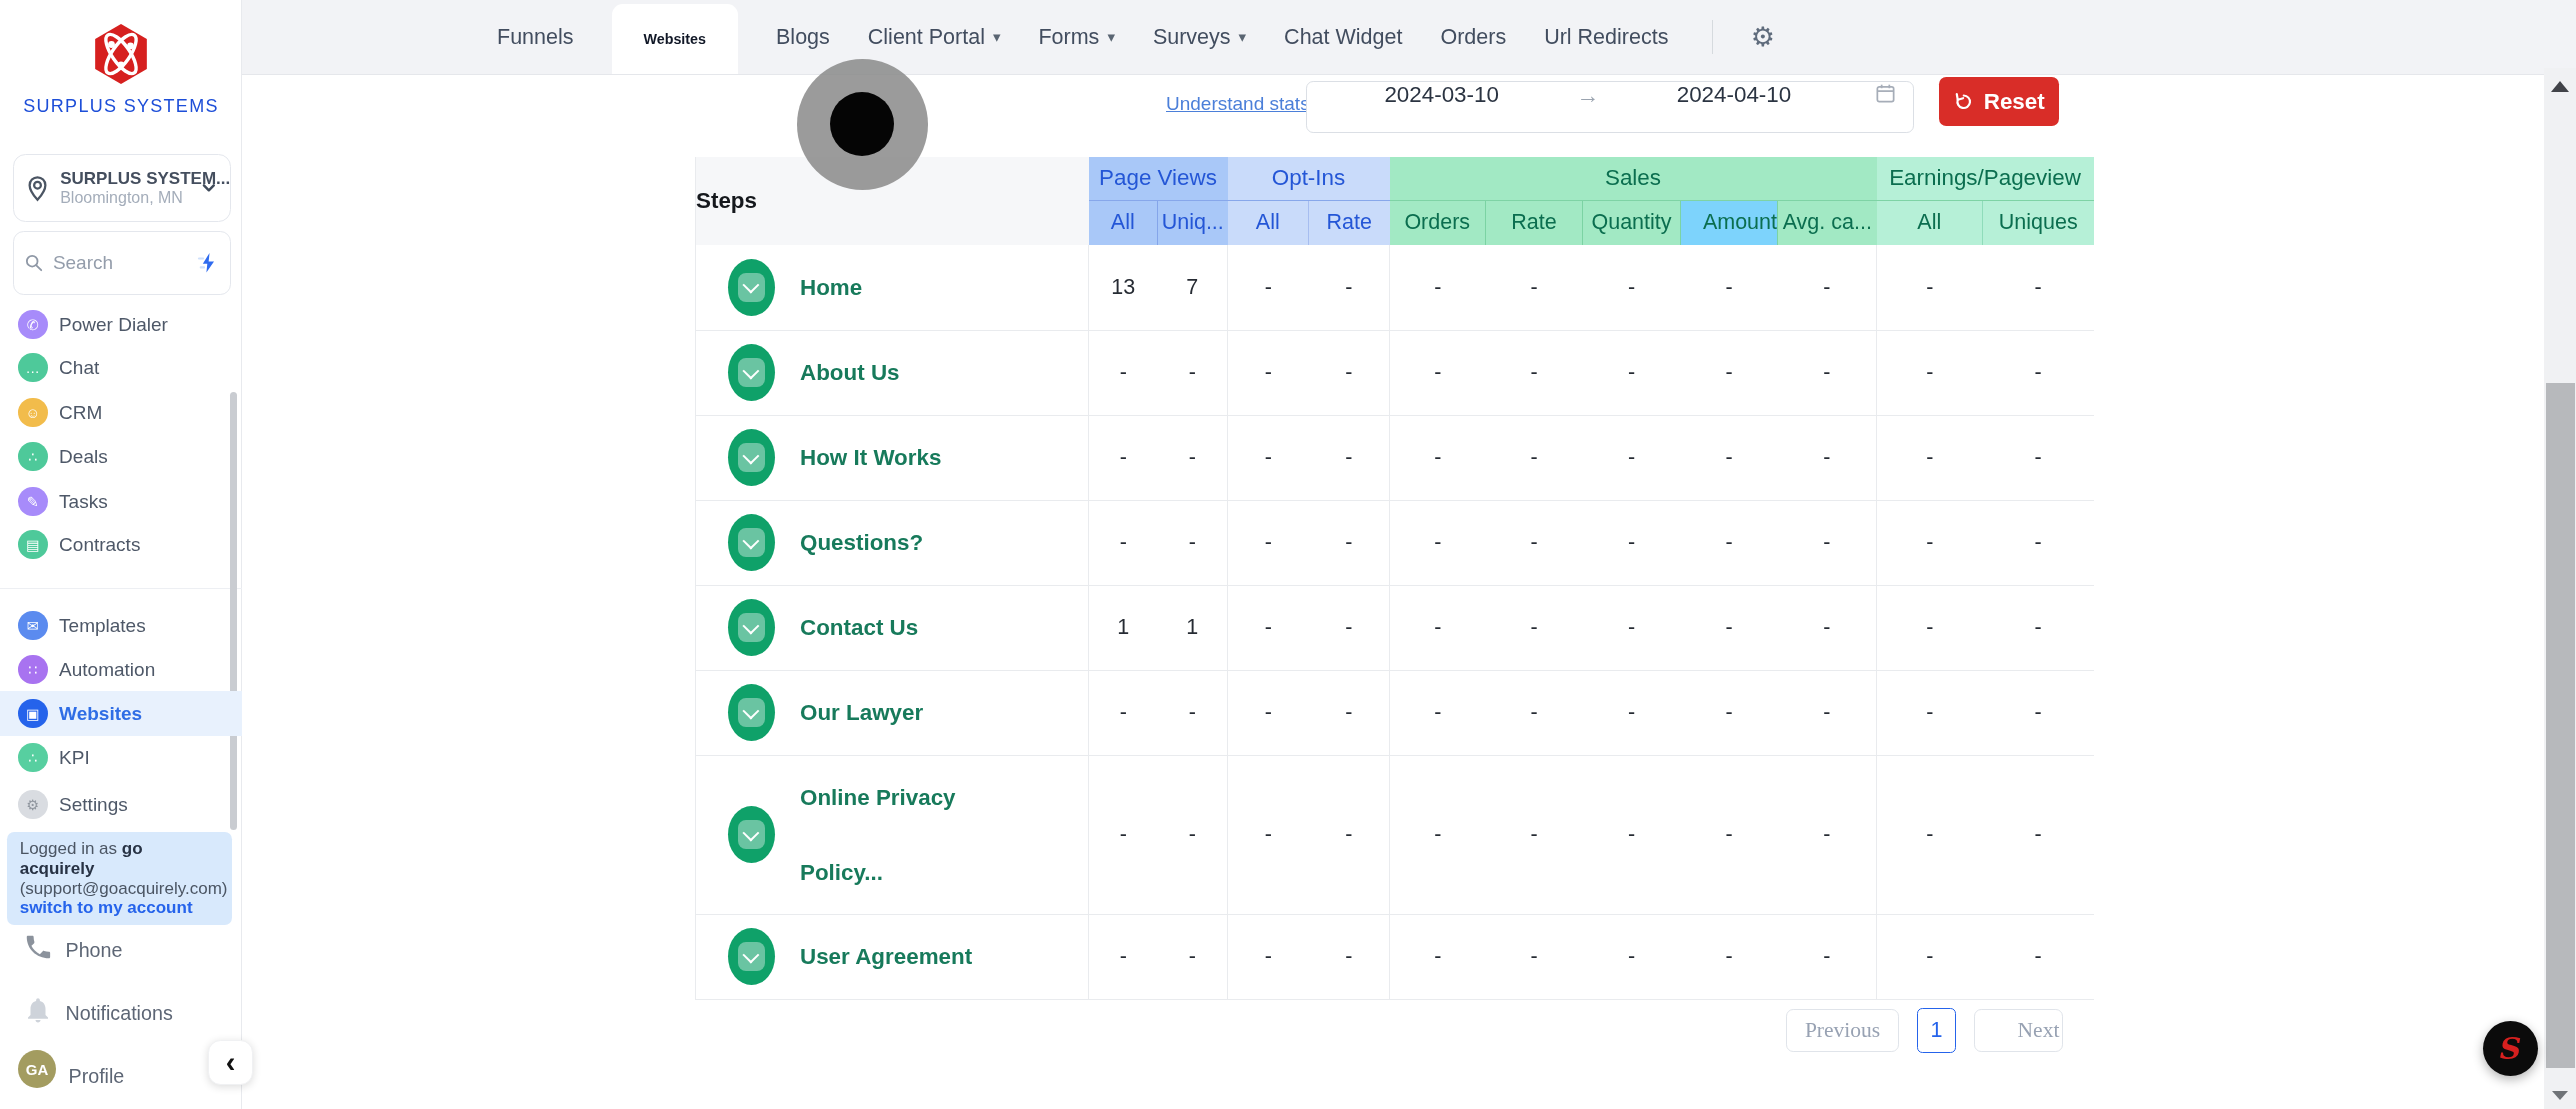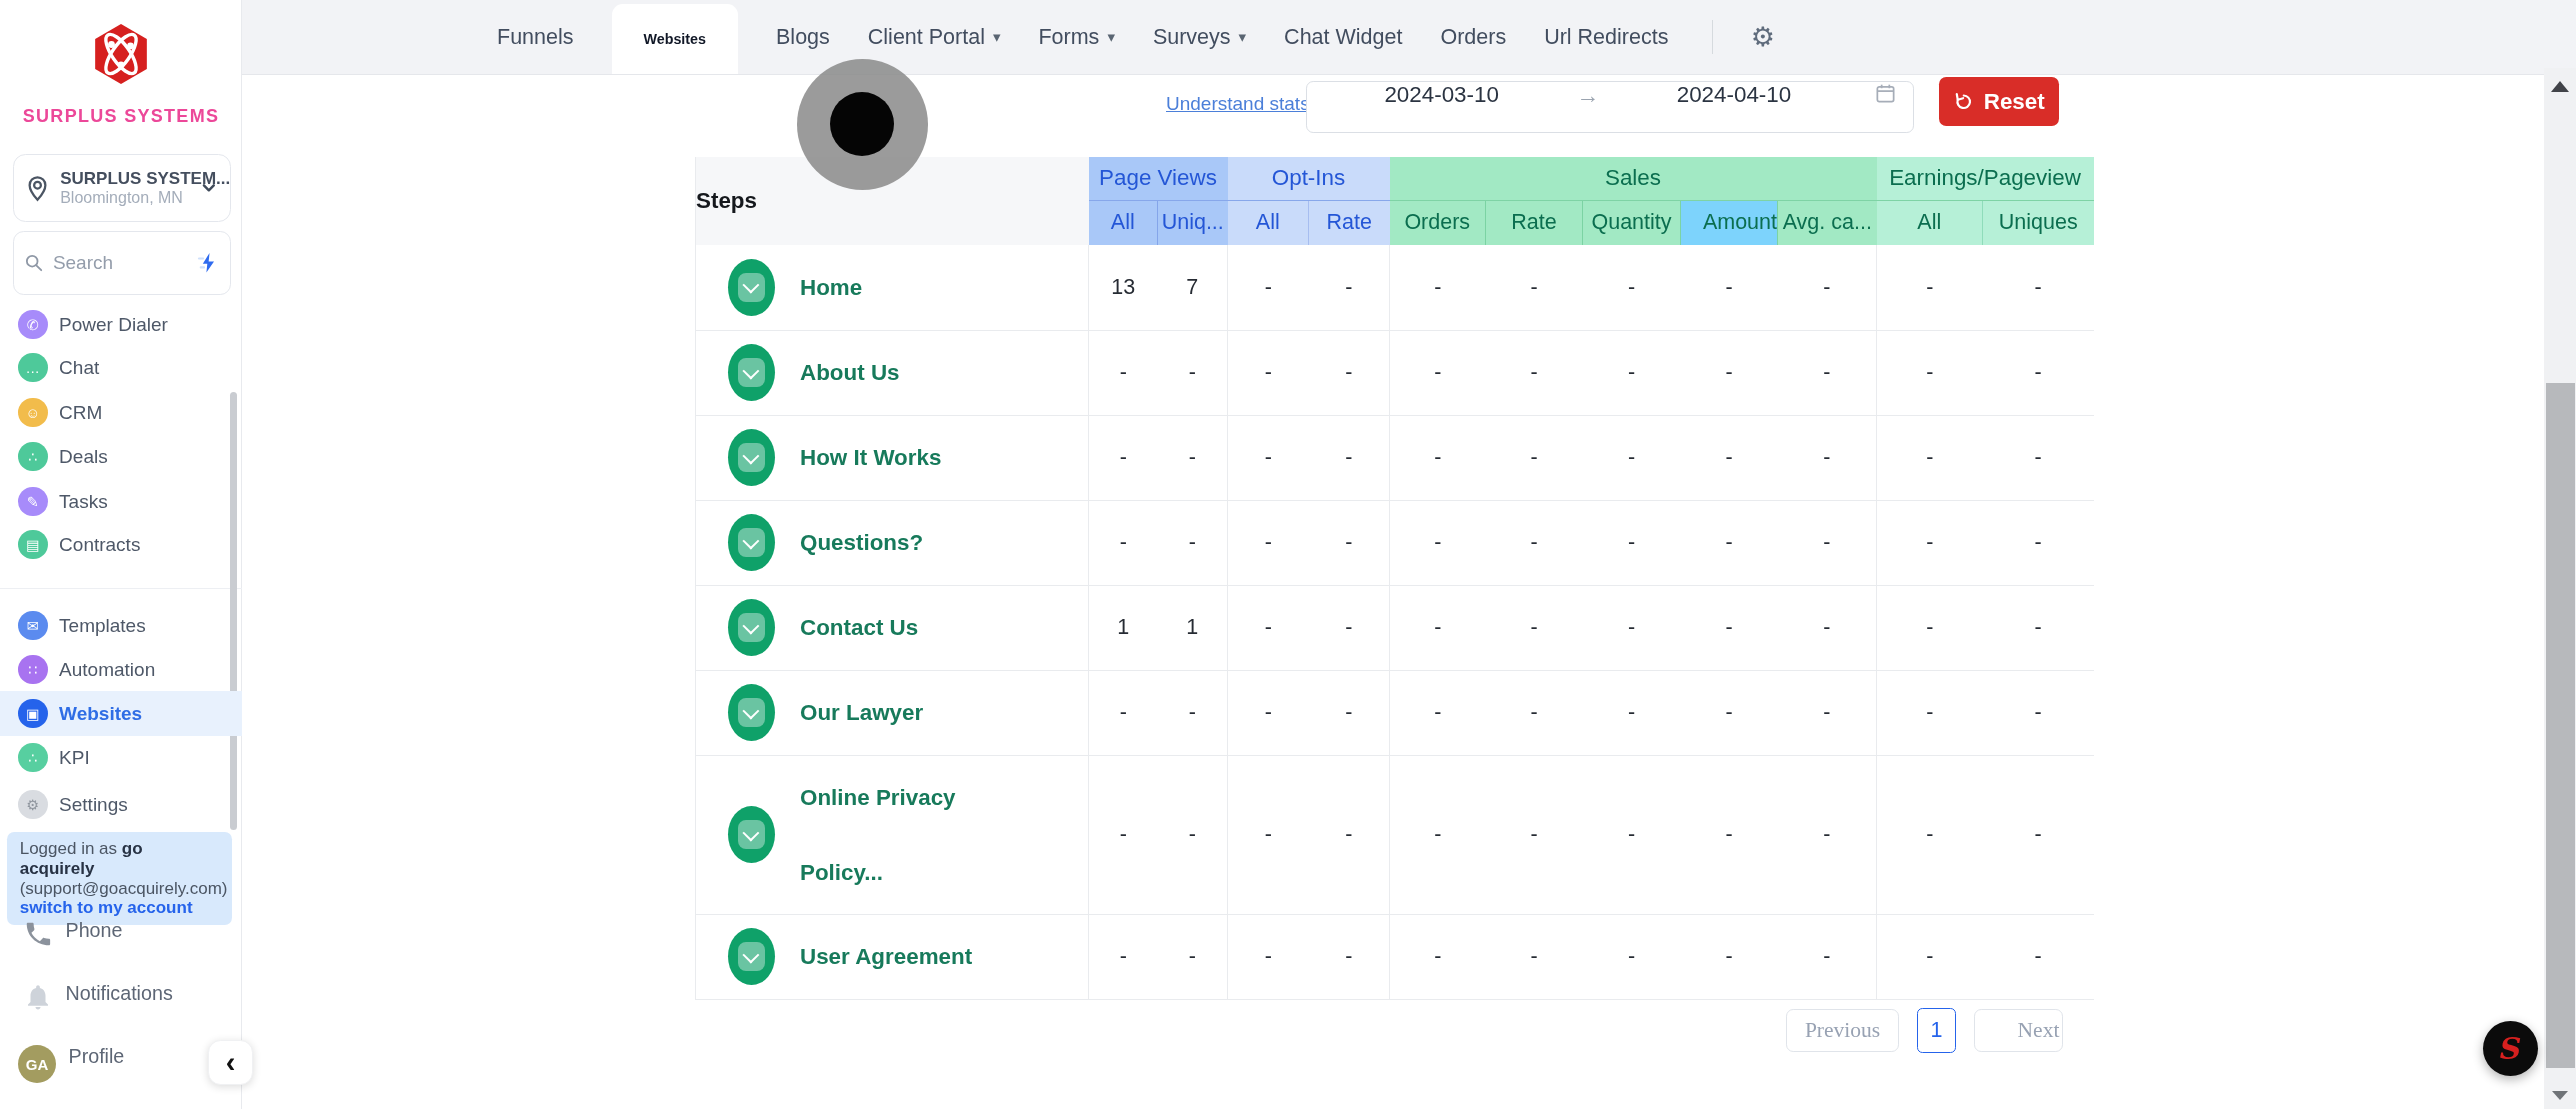--- a/index.html
+++ b/index.html
@@ -17,21 +17,21 @@
   .nav-gear { font-size:27px; color:#5f6b7c; cursor:pointer; }
 
   
   #content-bg { position:absolute; left:242px; top:75px; width:2302px; height:1034px; background:#fff; }
 
   
   #sidebar { position:absolute; left:0; top:0; width:242px; height:1109px; background:#fff;
     border-right:0.9px solid #e8eaee; z-index:5; }
   #brand { position:absolute; left:0; top:19.7px; width:242px; text-align:center; }
   #brand svg { display:block; margin:0 auto; }
-  #brand-name { font-size:18px; font-weight:700; color:#ec4899; letter-spacing:1.3px; margin-top:18px; }
+  #brand-name { font-size:18px; font-weight:400; color:#1d4ed8; letter-spacing:1.3px; margin-top:8px; }
   #loc-box { position:absolute; left:12.5px; top:154px; width:218px; height:68px; border:1.8px solid #e4e7ed;
     border-radius:12.5px; display:flex; align-items:center; padding:0 10.7px; cursor:pointer; background:#fff; }
   #loc-text { margin-left:9px; flex:1; min-width:0; }
   #loc-name { font-size:17px; font-weight:700; color:#444e5e; white-space:nowrap; }
   #loc-city { font-size:16px; color:#a4adba; white-space:nowrap; }
   #search-box { position:absolute; left:12.5px; top:231px; width:218px; height:64px; border:1.8px solid #e4e7ed;
     border-radius:10.7px; background:#fff; display:flex; align-items:center; padding:0 10.7px; z-index:3; }
   #search-box input { border:0; outline:0; margin-left:9px; flex:1; min-width:0; font-size:19px; color:#444e5e;
     font-family:"Liberation Sans",sans-serif; }
   #search-box input::placeholder { color:#949dab; }
@@ -40,21 +40,21 @@
     display:flex; align-items:center; justify-content:center; color:#fff; font-size:14.3px; }
   .mi-label { margin-left:11.6px; font-size:19px; color:#4e5868; white-space:nowrap; }
   .mi.active { background:#e8f1fd; }
   .mi.active .mi-label { color:#2f6de5; font-weight:700; }
   #side-divider { position:absolute; left:0; top:588px; width:242px; height:0.9px; background:#edeff3; }
   #side-thumb { position:absolute; left:230px; top:392px; width:7.2px; height:438px; background:#c9ccd1; border-radius:3.6px; }
   #logged-box { position:absolute; left:7.2px; top:832px; width:225px; border-radius:7.2px; background:#d8e9fc;
     padding:7.2px 12.5px; font-size:17px; line-height:19.7px; color:#4b5563; }
   #logged-box .acct { font-weight:700; color:#273244; }
   #logged-box .switch { color:#2563eb; font-weight:700; cursor:pointer; }
-  .bottom-item { position:absolute; left:0; width:242px; display:flex; align-items:flex-start; cursor:pointer; }
+  .bottom-item { position:absolute; left:0; width:242px; display:flex; align-items:flex-end; cursor:pointer; }
   .bottom-label { font-size:19.7px; color:#5d6675; margin-left:12.5px; }
   #avatar { width:38px; height:38px; border-radius:50%; background:#a39c60; color:#fff; font-size:15px; font-weight:700;
     display:flex; align-items:center; justify-content:center; margin-left:18px; flex:none; }
   #collapse-btn { position:absolute; left:208px; top:1040px; width:45px; height:45px; background:#fff;
     border:0.9px solid #f0f1f3; border-radius:12.5px; box-shadow:0 1.8px 9px rgba(0,0,0,.14);
     display:flex; align-items:center; justify-content:center; font-size:29px; font-weight:700; color:#111;
     z-index:10; cursor:pointer; }
 
   
   #understand { position:absolute; left:1166px; top:93px; font-size:19px; color:#4b7fd9;

